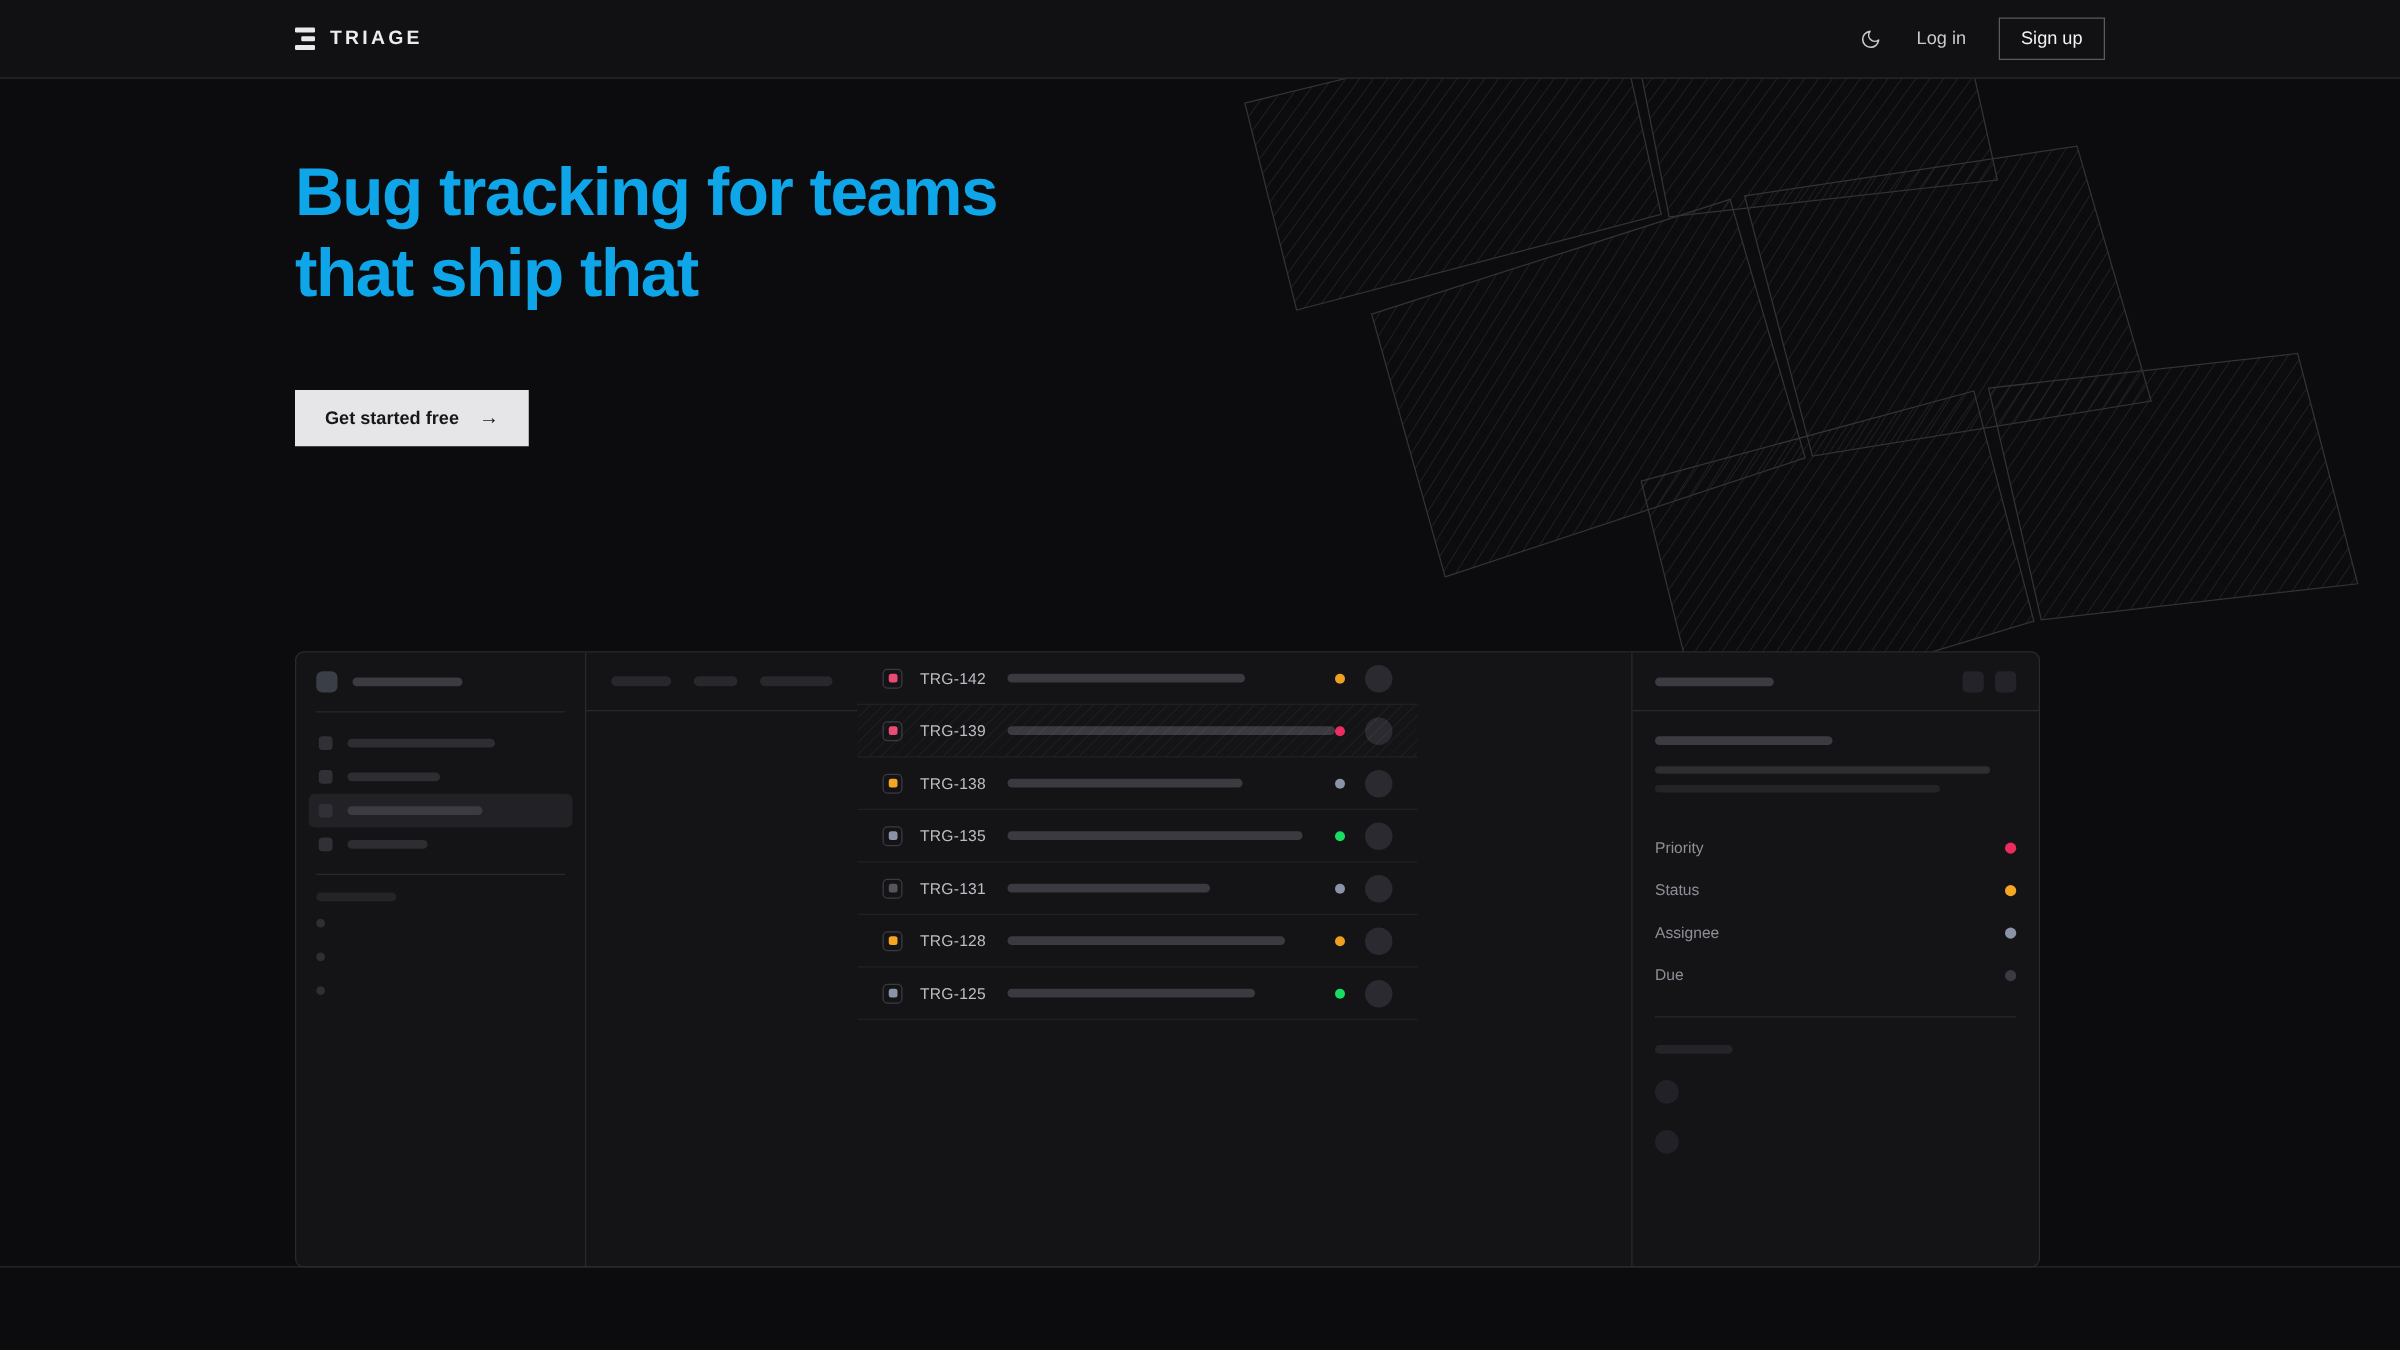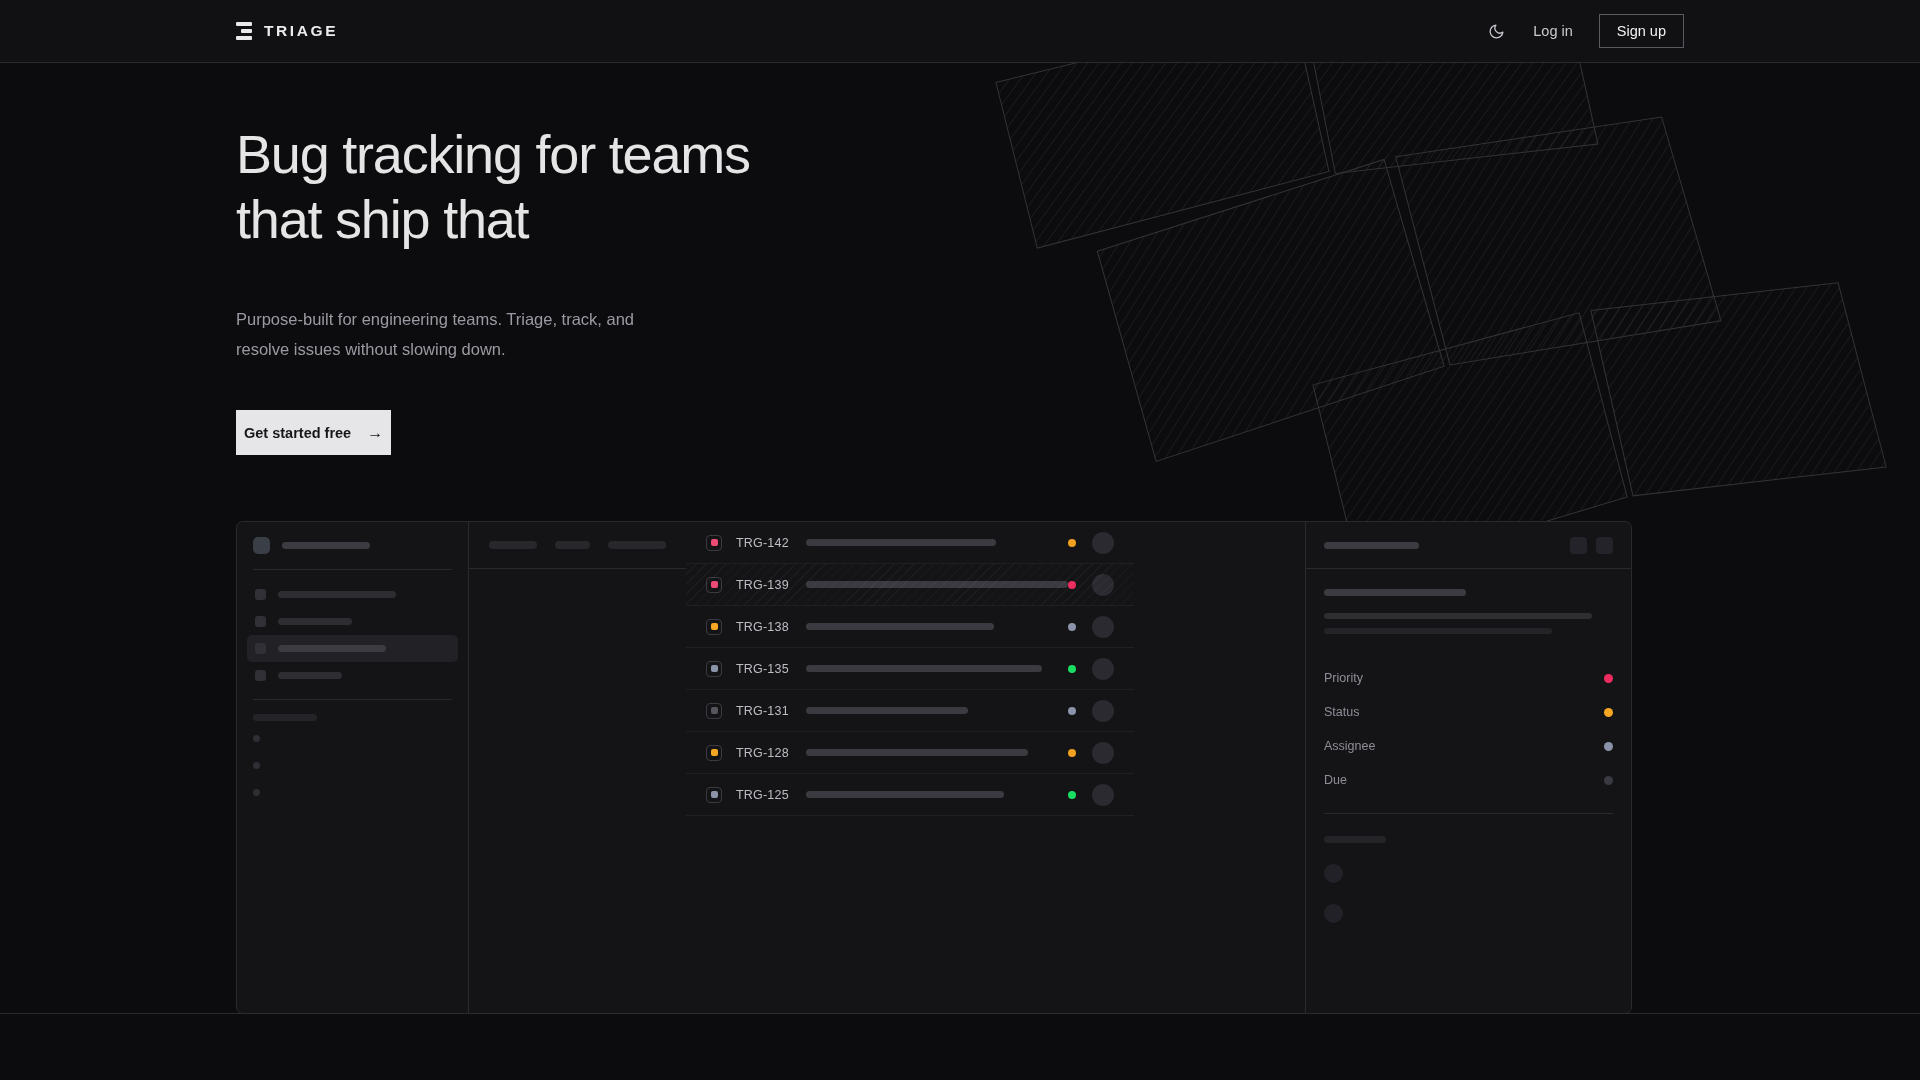--- a/index.html
+++ b/index.html
@@ -43,30 +43,30 @@
     padding:8px 17px; background:transparent; cursor:pointer;
     font-family:"Liberation Sans", sans-serif;
   }
 
   
   .decor{ position:absolute; top:0; left:0; width:1920px; height:1080px; pointer-events:none; z-index:1; }
 
   
   .hero{ position:absolute; left:236px; top:122px; z-index:10; }
   .hero h1{
-    font-size:54px; line-height:65px; font-weight:400; letter-spacing:-1.2px;
-    color:#e5e5e5; max-width:700px;
+    font-size:54px; line-height:65px; font-weight:700; letter-spacing:-1.2px;
+    color:#0ea5e9; max-width:700px;
   }
   .hero p{
     margin-top:52px; font-size:16.5px; line-height:30px; color:#9a9aa2; max-width:470px;
   }
   .cta{
-    margin-top:46px; display:inline-flex; align-items:center; gap:16px;
+    margin-top:60px; display:inline-flex; align-items:center; gap:16px;
     background:#e6e6e8; color:#17171a; border:none;
-    padding:0 8px; height:45px; font-size:14.5px; font-weight:700;
+    padding:0 24px; height:45px; font-size:14.5px; font-weight:700;
     cursor:pointer; font-family:"Liberation Sans", sans-serif;
   }
   .cta .arrow{ font-size:16px; line-height:1; }
 
   
   .mockup{
     position:absolute; left:236px; top:521px; width:1396px; height:493px;
     background:#141417; border:1px solid #29292e; border-radius:7px;
     display:flex; overflow:hidden; z-index:10;
   }
@@ -188,24 +188,20 @@
     <span class="login-link">Log in</span>
     <button class="signup-btn">Sign up</button>
   </div>
 </header>
 
 <section class="hero">
   <h1>
     <span>Bug tracking for teams</span><br>
     <span>that ship that</span>
   </h1>
-  <p>
-    <span>Purpose-built for engineering teams. Triage, track, and</span><br>
-    <span>resolve issues without slowing down.</span>
-  </p>
   <button class="cta">
     <span>Get started free</span>
     <span class="arrow">→</span>
   </button>
 </section>
 
 <section class="mockup">
 
   <aside class="mk-sidebar">
     <div class="ws-head">

